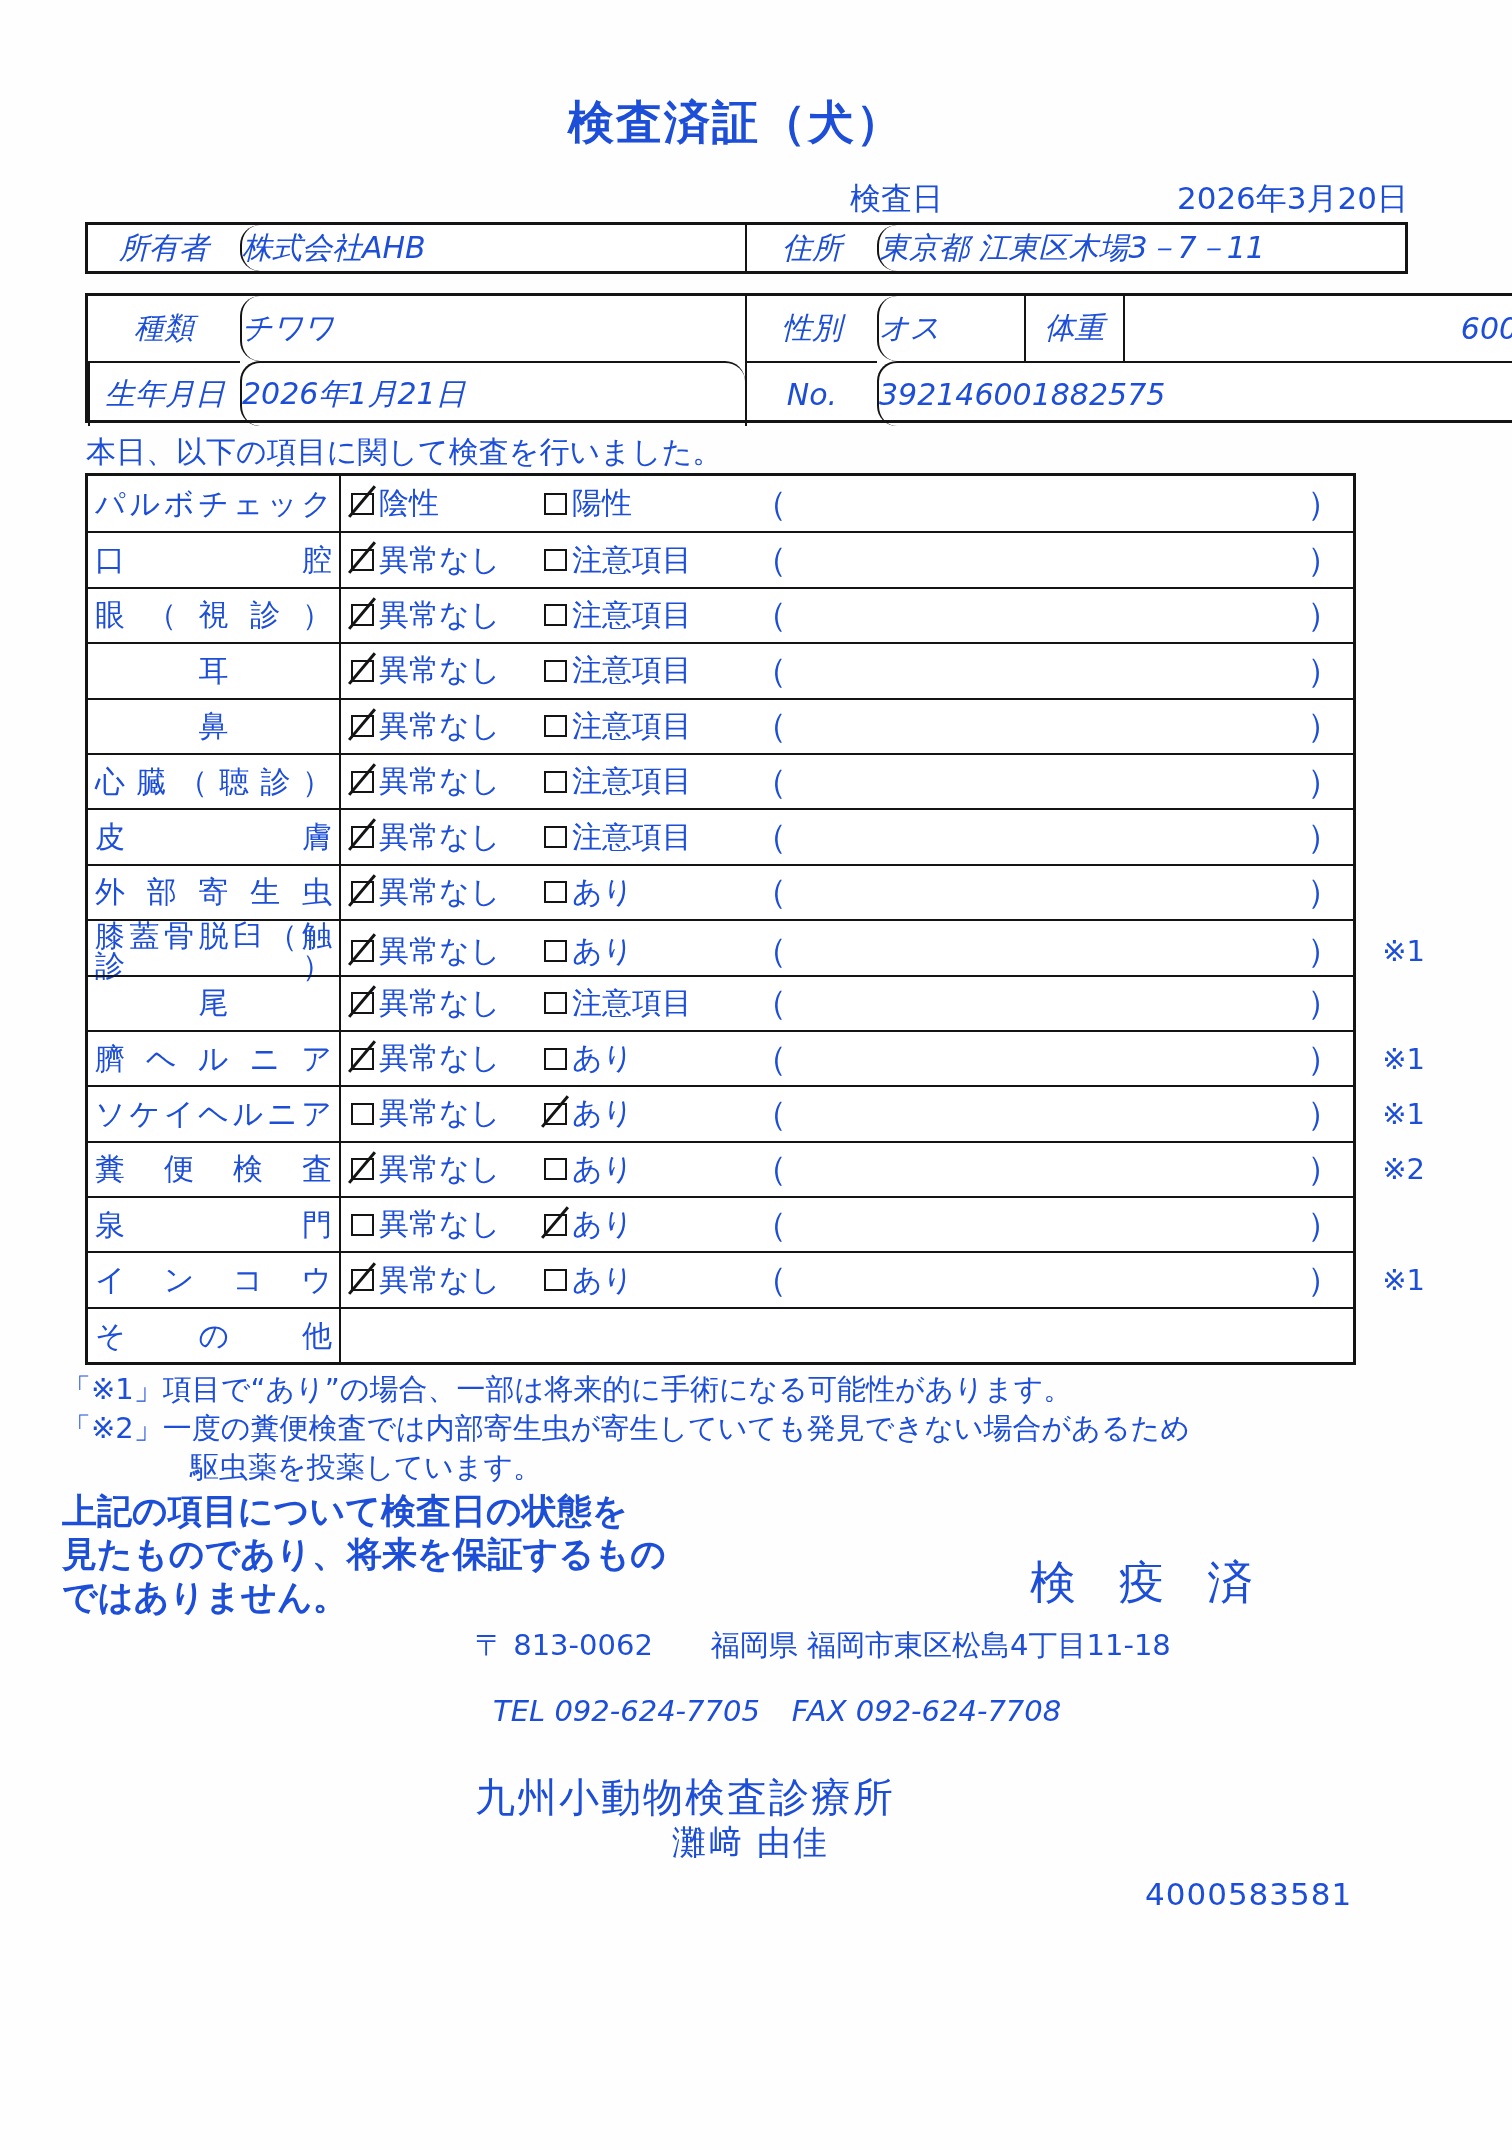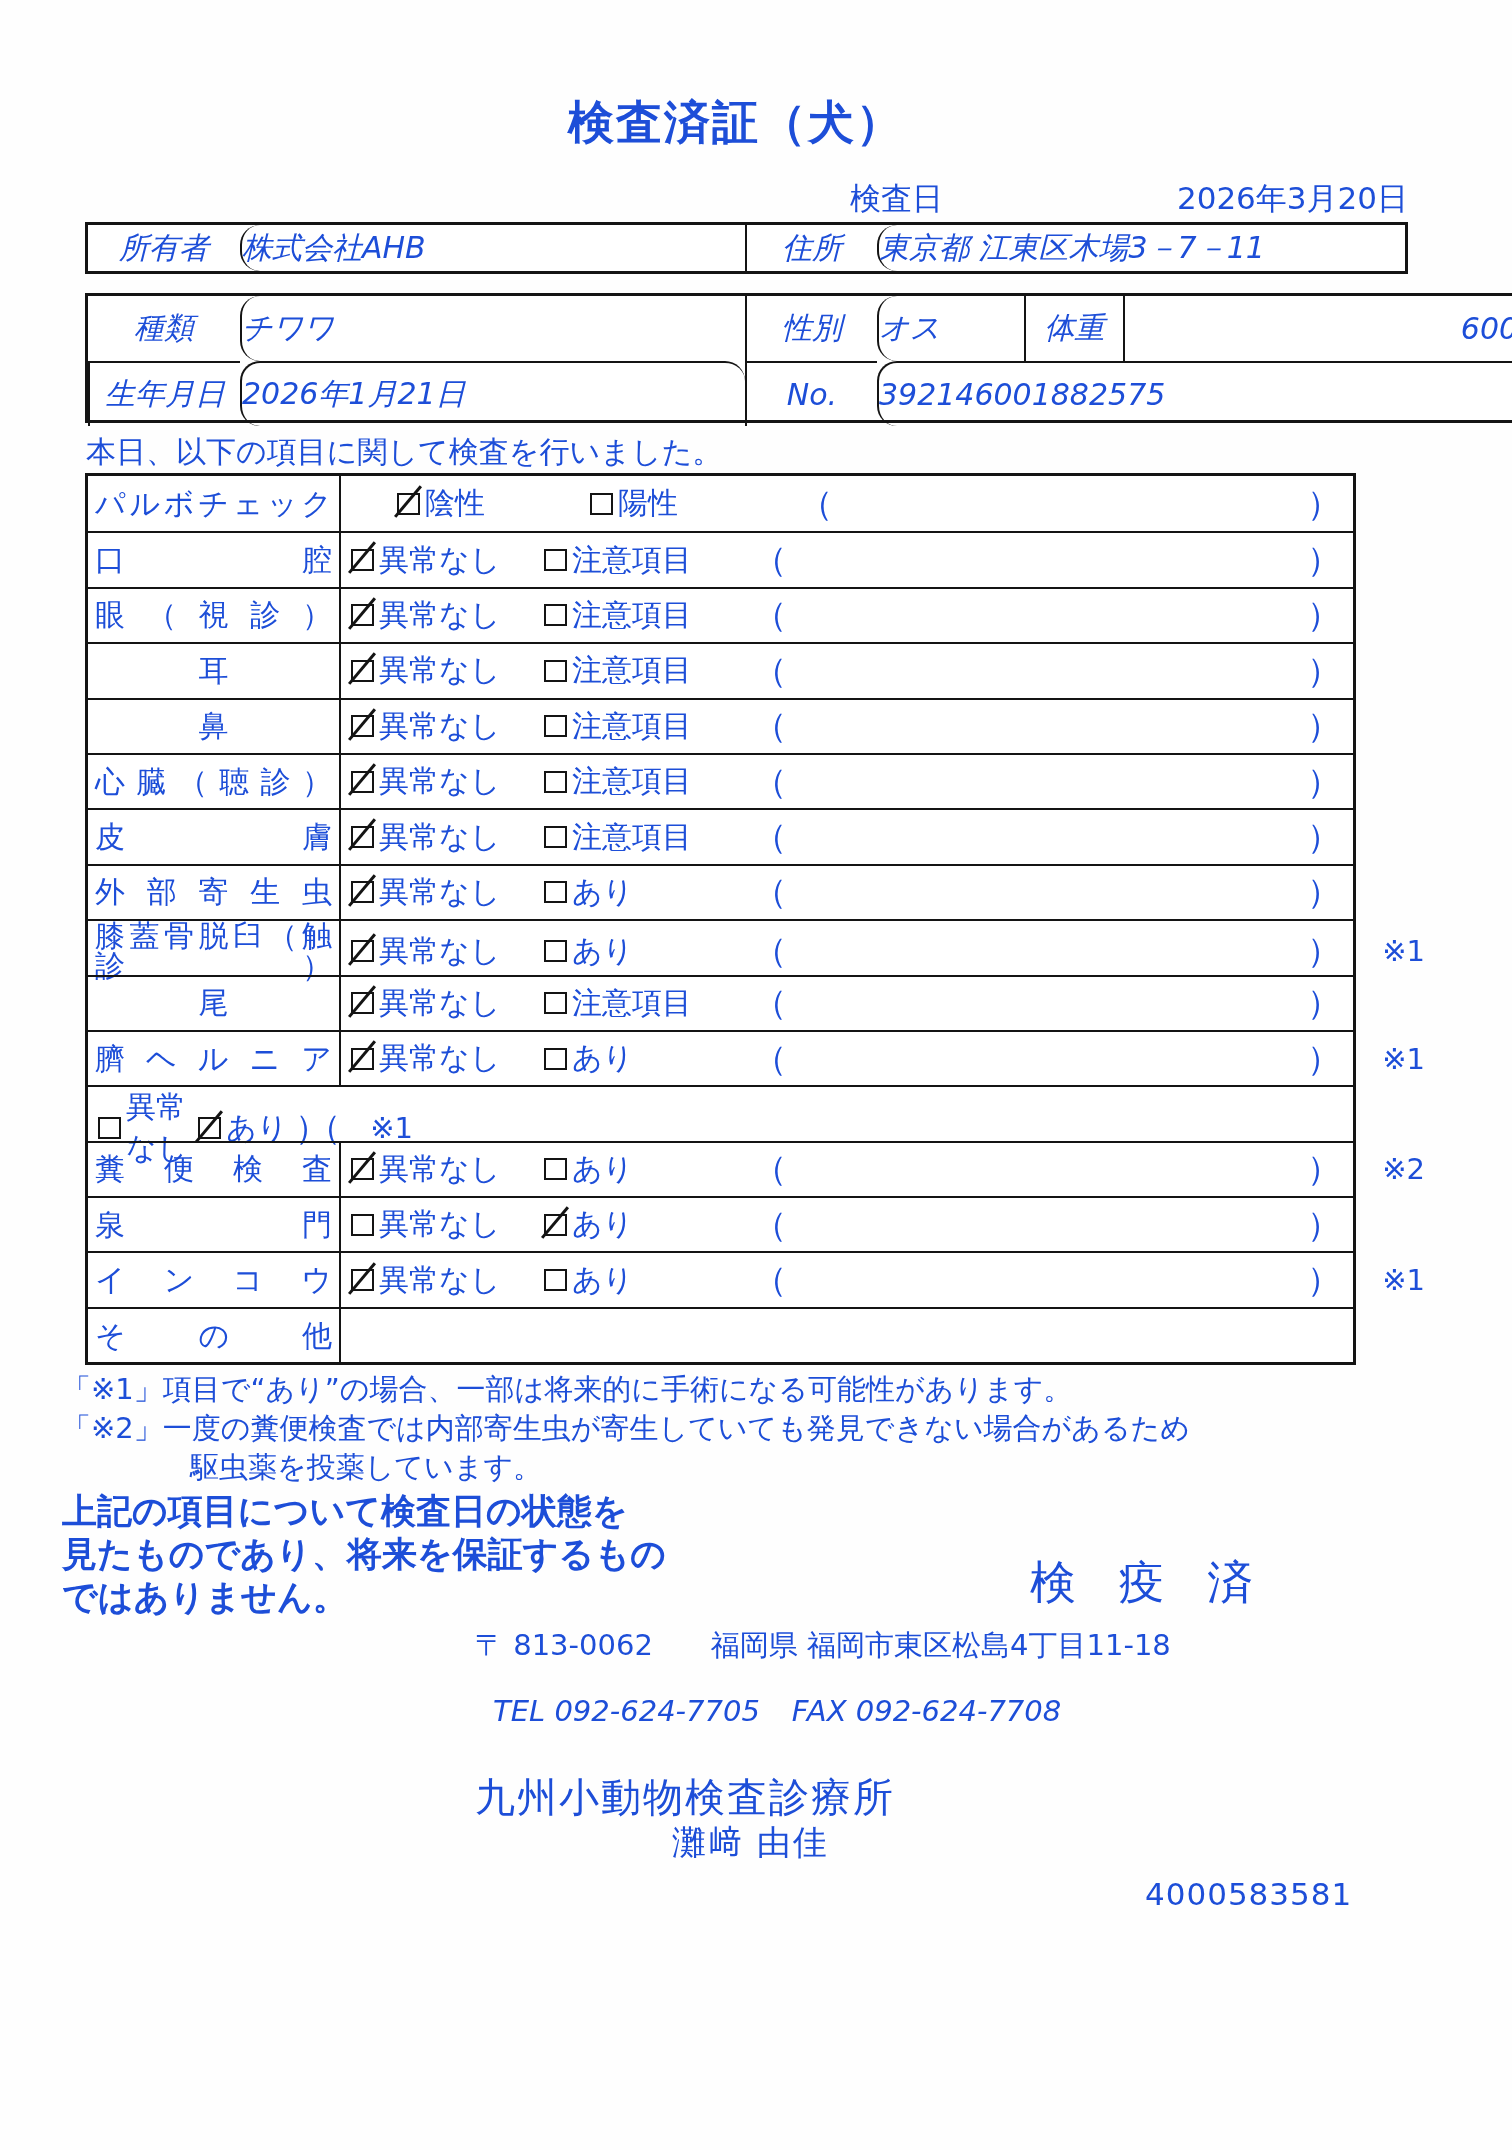--- a/index.html
+++ b/index.html
@@ -42,21 +42,21 @@
   
   .checklist{
     position:absolute;left:85px;top:473px;width:1271px;
     border:3px solid #141414;box-sizing:border-box;background:#fff;
   }
   .chk-row{
     position:relative;height:55.4px;box-sizing:border-box;
     display:grid;grid-template-columns:253px auto;
     border-top:2.5px solid #141414;
   }
-  .chk-row:first-child{border-top:none;gap:46px;}
+  .chk-row:first-child{border-top:none;}
   .item-cell{
     box-sizing:border-box;display:flex;align-items:center;
     padding:0 7px;border-right:2.5px solid #141414;
   }
   .item-label{width:100%;font-size:30px;line-height:1;}
   .item-label.justify{text-align:justify;text-align-last:justify;}
   .item-label.center{text-align:center;text-align-last:center;}
   .options-cell{
     position:relative;display:flex;align-items:center;
     padding-left:10px;box-sizing:border-box;font-size:30px;
@@ -331,20 +331,23 @@
           <span class="box"></span>
           <span class="lbl">あり</span>
         </span>
         <span class="paren paren-open">（</span>
         <span class="paren paren-close">）</span>
         <span class="note">※1</span>
       </div>
     </div>
 
     <div class="chk-row">
+      <div class="item-cell">
+        <span class="item-label justify">ソケイヘルニア</span>
+      </div>
       <div class="options-cell">
         <span class="opt opt1">
           <span class="box"></span>
           <span class="lbl">異常なし</span>
         </span>
         <span class="opt opt2">
           <span class="box checked"></span>
           <span class="lbl">あり</span>
         </span>
         <span class="paren paren-open">（</span>

